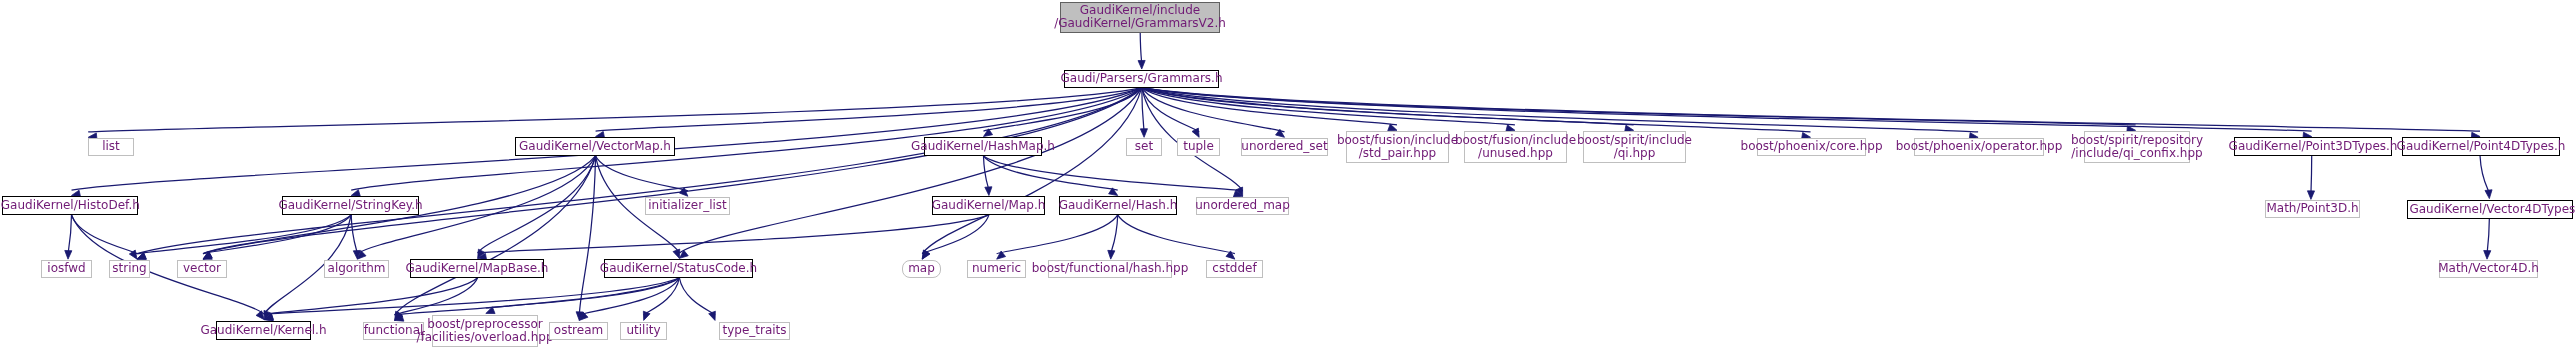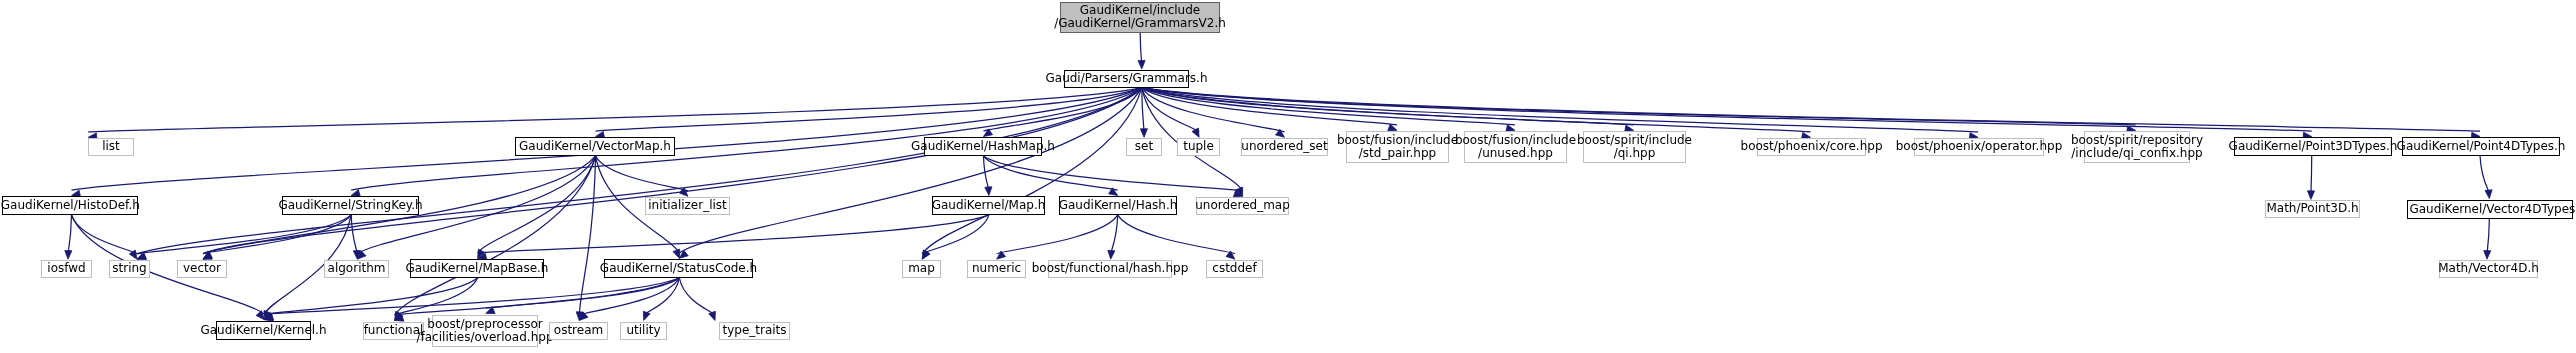--- a/index.html
+++ b/index.html
@@ -1,19 +1,19 @@
 <!DOCTYPE html>
 <html style="font-size:12.4px"><head>
 <meta charset="utf-8">
 <style>
   html,body{margin:0;padding:0;background:#ffffff;}
   #canvas{position:relative;width:2576px;height:353px;background:#ffffff;
           font-family:"DejaVu Sans","Liberation Sans",sans-serif;overflow:hidden;}
   .node{position:absolute;box-sizing:border-box;display:flex;align-items:center;
-        justify-content:center;text-align:center;color:#000000;
+        justify-content:center;text-align:center;color:#701a75;
         font-size:12px;line-height:1.12;white-space:pre-line;padding:0 3.9px;}
   .n-plain{background:#ffffff;border:0.8px solid #bfbfbf;}
   .n-bold{background:#ffffff;border:1.6px solid #000000;}
   .n-root{background:#bfbfbf;border:1.6px solid #606060;}
   svg.edges{position:absolute;left:0;top:0;width:2576px;height:353px;overflow:visible;}
   svg.edges path{fill:none;stroke:#191970;stroke-width:1.6px;}
   svg.edges polygon{fill:#191970;stroke:#191970;stroke-width:1px;}
 </style>
 </head>
 <body>
@@ -127,21 +127,21 @@
       <path d="M2978,201 C2977.88,231.8 2977.1,244.68 2977,250"></path>
       <polygon points="2977,257 2972.489434298424,245.96302591052412 2981.689131247957,246.03769877537414"></polygon>
       <path d="M3195,201 C3196.44,231.25 3205.8,243.9 3207,249"></path>
       <polygon points="3207,256 3201.3368723113354,245.50767019285635 3210.491960523682,244.59972756022702"></polygon>
       <path d="M3207,281 C3206.64,310.15 3204.3,322.34 3204,327"></path>
       <polygon points="3204,334 3199.6844470382593,322.8853248974874 3208.8814034374936,323.1219532782569"></polygon>
     </svg>
   <div id="node-layer">
       <div class="node n-root" style="left: 1060px; top: 1.6px; width: 160px; height: 31px;">GaudiKernel/include
 /GaudiKernel/GrammarsV2.h</div>
-      <div class="node n-bold" style="left: 1064px; top: 70px; width: 125px; height: 18px;">Gaudi/Parsers/Grammars.h</div>
+      <div class="node n-bold" style="left: 1064px; top: 70px; width: 155px; height: 18px;">Gaudi/Parsers/Grammars.h</div>
       <div class="node n-plain" style="left: 88px; top: 138px; width: 46px; height: 18px;">list</div>
       <div class="node n-bold" style="left: 515px; top: 137px; width: 160px; height: 18.6px;">GaudiKernel/VectorMap.h</div>
       <div class="node n-bold" style="left: 924px; top: 137px; width: 118px; height: 18.6px;">GaudiKernel/HashMap.h</div>
       <div class="node n-plain" style="left: 1126px; top: 138px; width: 36px; height: 18px;">set</div>
       <div class="node n-plain" style="left: 1177px; top: 138px; width: 43px; height: 18px;">tuple</div>
       <div class="node n-plain" style="left: 1241px; top: 138px; width: 87px; height: 18px;">unordered_set</div>
       <div class="node n-plain" style="left: 1346px; top: 131px; width: 103px; height: 32px;">boost/fusion/include
 /std_pair.hpp</div>
       <div class="node n-plain" style="left: 1464px; top: 131px; width: 103px; height: 32px;">boost/fusion/include
 /unused.hpp</div>
@@ -160,21 +160,21 @@
       <div class="node n-bold" style="left: 1059px; top: 196px; width: 118px; height: 18.6px;">GaudiKernel/Hash.h</div>
       <div class="node n-plain" style="left: 1196px; top: 197px; width: 93px; height: 18px;">unordered_map</div>
       <div class="node n-plain" style="left: 2265px; top: 200px; width: 95px; height: 18px;">Math/Point3D.h</div>
       <div class="node n-bold" style="left: 2407px; top: 200px; width: 166px; height: 18.6px; padding-left: 20px;">GaudiKernel/Vector4DTypes.h</div>
       <div class="node n-plain" style="left: 41px; top: 260px; width: 51px; height: 18px;">iosfwd</div>
       <div class="node n-plain" style="left: 109px; top: 260px; width: 41px; height: 18px;">string</div>
       <div class="node n-plain" style="left: 177px; top: 260px; width: 50px; height: 18px;">vector</div>
       <div class="node n-plain" style="left: 324px; top: 260px; width: 65px; height: 18px;">algorithm</div>
       <div class="node n-bold" style="left: 410px; top: 259px; width: 134px; height: 18.6px;">GaudiKernel/MapBase.h</div>
       <div class="node n-bold" style="left: 604px; top: 259px; width: 149px; height: 18.6px;">GaudiKernel/StatusCode.h</div>
-      <div class="node n-plain" style="left: 902px; top: 260px; width: 39px; height: 18px;">map</div>
+      <div class="node n-plain" style="left: 902px; top: 260px; width: 39px; height: 18px; border-radius: 8px;">map</div>
       <div class="node n-plain" style="left: 967px; top: 260px; width: 59px; height: 18px;">numeric</div>
       <div class="node n-plain" style="left: 1048px; top: 260px; width: 124px; height: 18px;">boost/functional/hash.hpp</div>
       <div class="node n-plain" style="left: 1206px; top: 260px; width: 57px; height: 18px;">cstddef</div>
       <div class="node n-plain" style="left: 2439px; top: 260px; width: 99px; height: 18px;">Math/Vector4D.h</div>
       <div class="node n-bold" style="left: 216px; top: 321px; width: 95px; height: 18.6px;">GaudiKernel/Kernel.h</div>
       <div class="node n-plain" style="left: 363px; top: 322px; width: 61px; height: 18px;">functional</div>
       <div class="node n-plain" style="left: 432px; top: 315px; width: 106px; height: 32px;">boost/preprocessor
 /facilities/overload.hpp</div>
       <div class="node n-plain" style="left: 549px; top: 322px; width: 59px; height: 18px;">ostream</div>
       <div class="node n-plain" style="left: 620px; top: 322px; width: 47px; height: 18px;">utility</div>

